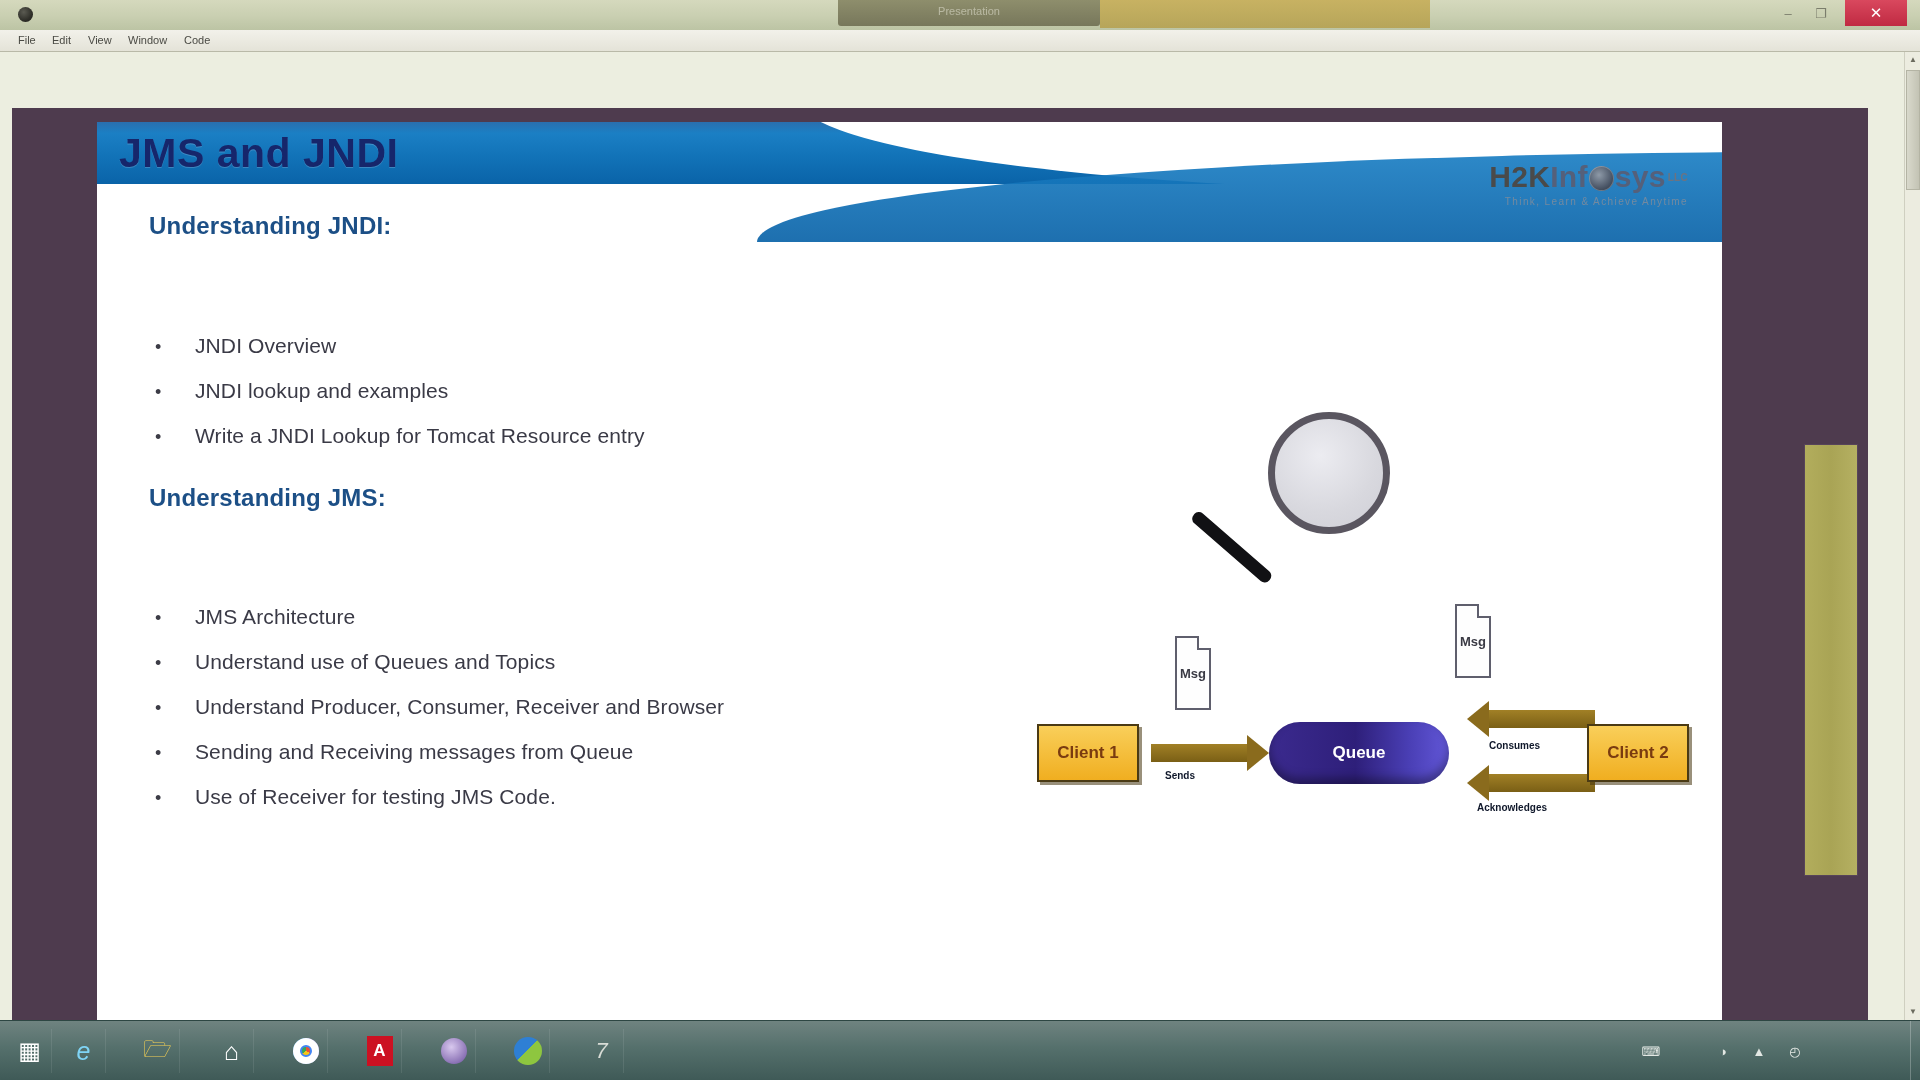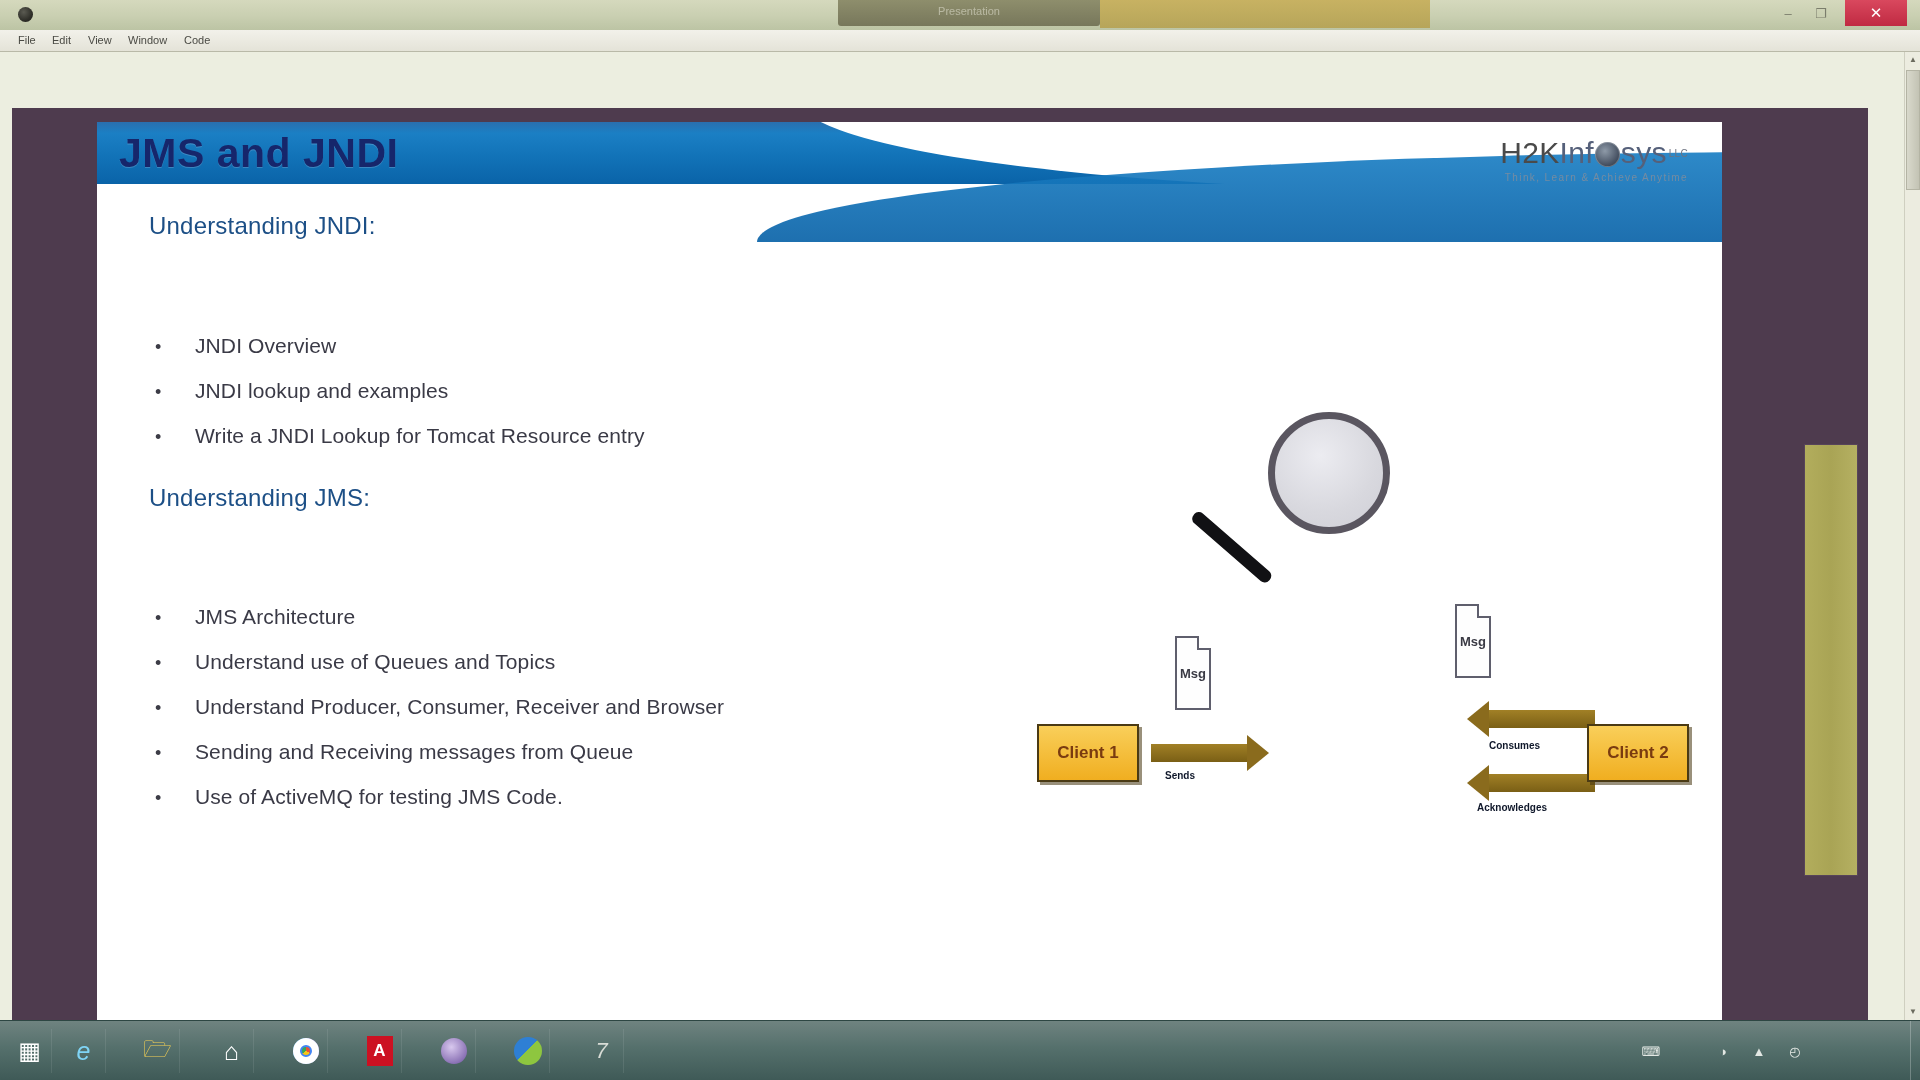--- a/index.html
+++ b/index.html
@@ -115,37 +115,37 @@
     border-radius:100% 0 0 0; opacity:.92;
   }
   #slide-title {
     position:absolute; left:22px; top:8px;
     font-size:41px; font-weight:bold; color:#16266b;
     letter-spacing:.5px; text-shadow:0 1px 0 rgba(255,255,255,.18);
   }
 
   
   #logo-block { position:absolute; right:34px; top:14px; width:330px; height:58px; text-align:right; }
-  #logo-main { font-size:30px; font-weight:normal; color:#3a3a3a; letter-spacing:.3px; white-space:nowrap; }
+  #logo-main { font-size:30px; font-weight:bold; color:#3a3a3a; letter-spacing:.3px; white-space:nowrap;margin-top:24px; }
   #logo-main .ltr-grey { color:#4a4a4a; }
   #logo-main .ltr-inf  { color:#55607a; }
   #logo-globe {
     display:inline-block; width:25px; height:25px; border-radius:50%;
     background:radial-gradient(circle at 40% 36%,#8e9aa8 0%,#4a5566 60%,#262c36 100%);
     vertical-align:-4px; margin:0 1px;
     box-shadow:inset 0 0 0 1px rgba(255,255,255,.25);
   }
   #logo-llc { font-size:10px; color:#6d7380; vertical-align:6px; margin-left:2px; }
   #logo-tag { font-size:10px; color:#8e8f97; letter-spacing:1.4px; margin-top:2px; opacity:.75; white-space:nowrap; }
 
   
   #slide-body { position:absolute; left:0; top:62px; width:1625px; height:810px; }
 
   .section-head {
-    position:absolute; font-size:24px; font-weight:normal; color:#1c4f86;
+    position:absolute; font-size:24px; font-weight:bold; color:#1c4f86;
     letter-spacing:.2px; white-space:nowrap;
   }
   #head-jndi { left:52px; top:28px; }
   #head-jms  { left:52px; top:300px; }
 
   .bullet-row { position:absolute; display:flex; align-items:baseline; white-space:nowrap; }
   .bullet-dot { width:40px; font-size:18px; color:#3c3c46; text-align:left; }
   .bullet-txt { font-size:21px; color:#3a3a46; letter-spacing:.1px;margin-top:44px; }
 
   
@@ -318,21 +318,21 @@
           <div class="bullet-row" style="left:58px; top:467px;">
             <span class="bullet-dot">•</span>
             <span class="bullet-txt">Understand Producer, Consumer, Receiver and Browser</span>
           </div>
           <div class="bullet-row" style="left:58px; top:512px;">
             <span class="bullet-dot">•</span>
             <span class="bullet-txt">Sending and Receiving messages from Queue</span>
           </div>
           <div class="bullet-row" style="left:58px; top:557px;">
             <span class="bullet-dot">•</span>
-            <span class="bullet-txt">Use of ActiveMQ for testing JMS Code.</span>
+            <span class="bullet-txt">Use of Receiver for testing JMS Code.</span>
           </div>
 
           <div id="magnifier">
             <div id="mag-handle"></div>
             <div id="mag-ring"></div>
           </div>
 
           <div id="jms-diagram">
 
             <div class="client-box" id="client1">
@@ -365,20 +365,23 @@
             </div>
 
             <div class="arrow-wrap">
               <div class="arrow-body" style="left:452px; top:160px; width:106px; height:18px;"></div>
               <div class="arrow-head" style="left:430px; top:151px;
                    border-top:18px solid transparent; border-bottom:18px solid transparent;
                    border-right:22px solid #8a6b1d;"></div>
               <div class="arrow-label" style="left:440px; top:188px;">Acknowledges</div>
             </div>
 
+            <div id="queue">
+              <span>Queue</span>
+            </div>
 
             <div class="client-box" id="client2">
               <span>Client 2</span>
             </div>
           </div>
 
         </div>
 
         <div id="slide-footer">
           <div id="footer-left">www.h2kinfosys.com  |  training@h2kinfosys.com</div>

